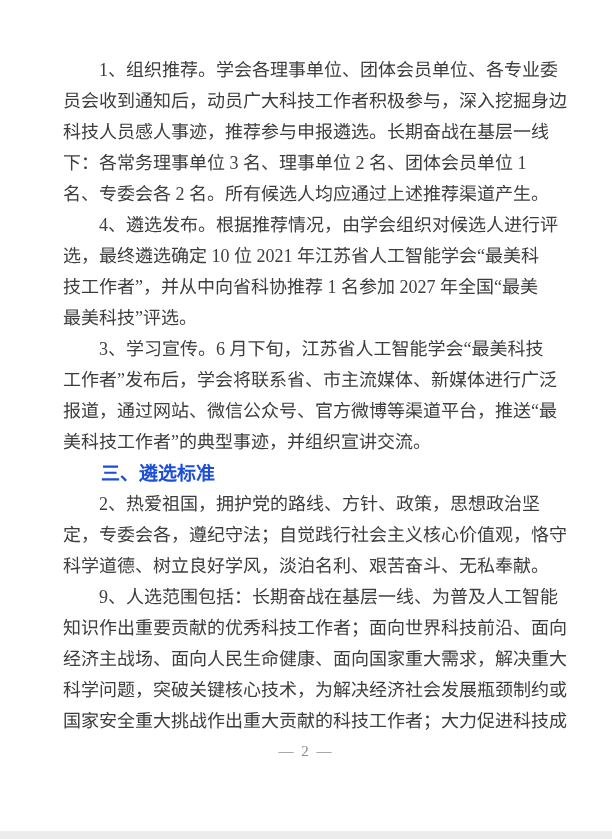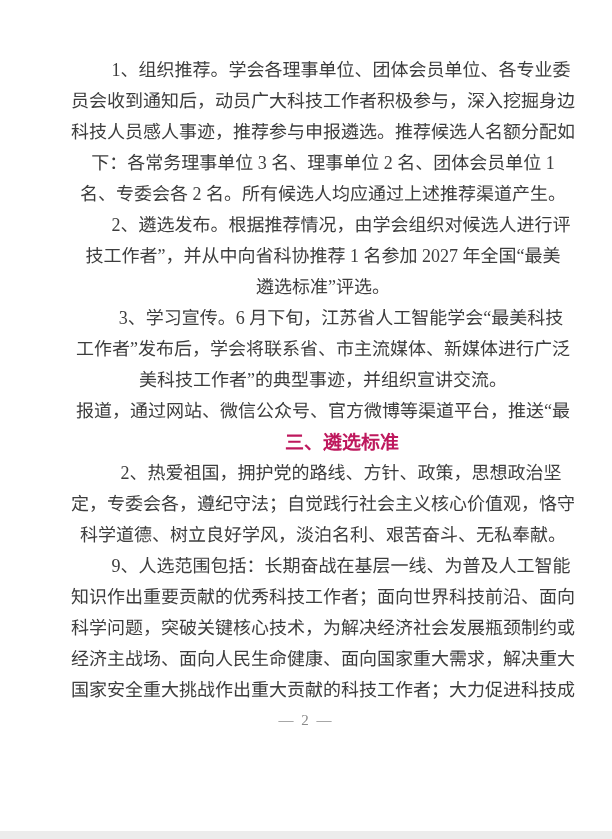--- a/index.html
+++ b/index.html
@@ -19,37 +19,36 @@
     top: 0;
     left: 0;
     width: 612px;
     height: 831px;
     background: #ffffff;
     overflow: hidden;
   }
   .doc-body {
     padding: 55px 29px 0 63px;
     color: #3d3d3d;
-    text-align: center;
   }
   .line {
     font-size: 18px;
     line-height: 31px;
     height: 31px;
     white-space: nowrap;
     letter-spacing: 0px;
     color: #3d3d3d;
   }
   .line.indent {
     text-indent: 2em;
   }
   .line.heading {
     font-family: "Liberation Sans", "DejaVu Sans", sans-serif;
     font-weight: bold;
-    color: #be185d;
+    color: #1d4ed8;
     font-size: 19px;
   }
   .page-footer {
     margin-top: 6px;
     text-align: center;
     font-size: 15px;
     color: #8a8a8a;
     letter-spacing: 2px;
     font-family: "Liberation Serif", "DejaVu Serif", serif;
   }
@@ -63,36 +62,37 @@
   }
 </style>
 </head>
 <body>
 
 <div class="page">
   <div class="doc-body">
 
   <div class="line indent">1、组织推荐。学会各理事单位、团体会员单位、各专业委</div>
       <div class="line">员会收到通知后，动员广大科技工作者积极参与，深入挖掘身边</div>
-      <div class="line">科技人员感人事迹，推荐参与申报遴选。推荐候选人名额分配如</div>
+      <div class="line">科技人员感人事迹，推荐参与申报遴选。长期奋战在基层一线</div>
       <div class="line">下：各常务理事单位 3 名、理事单位 2 名、团体会员单位 1</div>
       <div class="line">名、专委会各 2 名。所有候选人均应通过上述推荐渠道产生。</div>
-      <div class="line indent">2、遴选发布。根据推荐情况，由学会组织对候选人进行评</div>
+      <div class="line indent">4、遴选发布。根据推荐情况，由学会组织对候选人进行评</div>
+      <div class="line">选，最终遴选确定 10 位 2021 年江苏省人工智能学会“最美科</div>
       <div class="line">技工作者”，并从中向省科协推荐 1 名参加 2027 年全国“最美</div>
-      <div class="line">遴选标准”评选。</div>
+      <div class="line">最美科技”评选。</div>
       <div class="line indent">3、学习宣传。6 月下旬，江苏省人工智能学会“最美科技</div>
       <div class="line">工作者”发布后，学会将联系省、市主流媒体、新媒体进行广泛</div>
+      <div class="line">报道，通过网站、微信公众号、官方微博等渠道平台，推送“最</div>
       <div class="line">美科技工作者”的典型事迹，并组织宣讲交流。</div>
-      <div class="line">报道，通过网站、微信公众号、官方微博等渠道平台，推送“最</div>
       <div class="line heading indent">三、遴选标准</div>
       <div class="line indent">2、热爱祖国，拥护党的路线、方针、政策，思想政治坚</div>
       <div class="line">定，专委会各，遵纪守法；自觉践行社会主义核心价值观，恪守</div>
       <div class="line">科学道德、树立良好学风，淡泊名利、艰苦奋斗、无私奉献。</div>
       <div class="line indent">9、人选范围包括：长期奋战在基层一线、为普及人工智能</div>
       <div class="line">知识作出重要贡献的优秀科技工作者；面向世界科技前沿、面向</div>
+      <div class="line">经济主战场、面向人民生命健康、面向国家重大需求，解决重大</div>
       <div class="line">科学问题，突破关键核心技术，为解决经济社会发展瓶颈制约或</div>
-      <div class="line">经济主战场、面向人民生命健康、面向国家重大需求，解决重大</div>
       <div class="line">国家安全重大挑战作出重大贡献的科技工作者；大力促进科技成</div>
     </div>
   <div class="page-footer">— 2 —</div>
 </div>
 
 <div class="page-gap"></div>
 
 </body></html>

